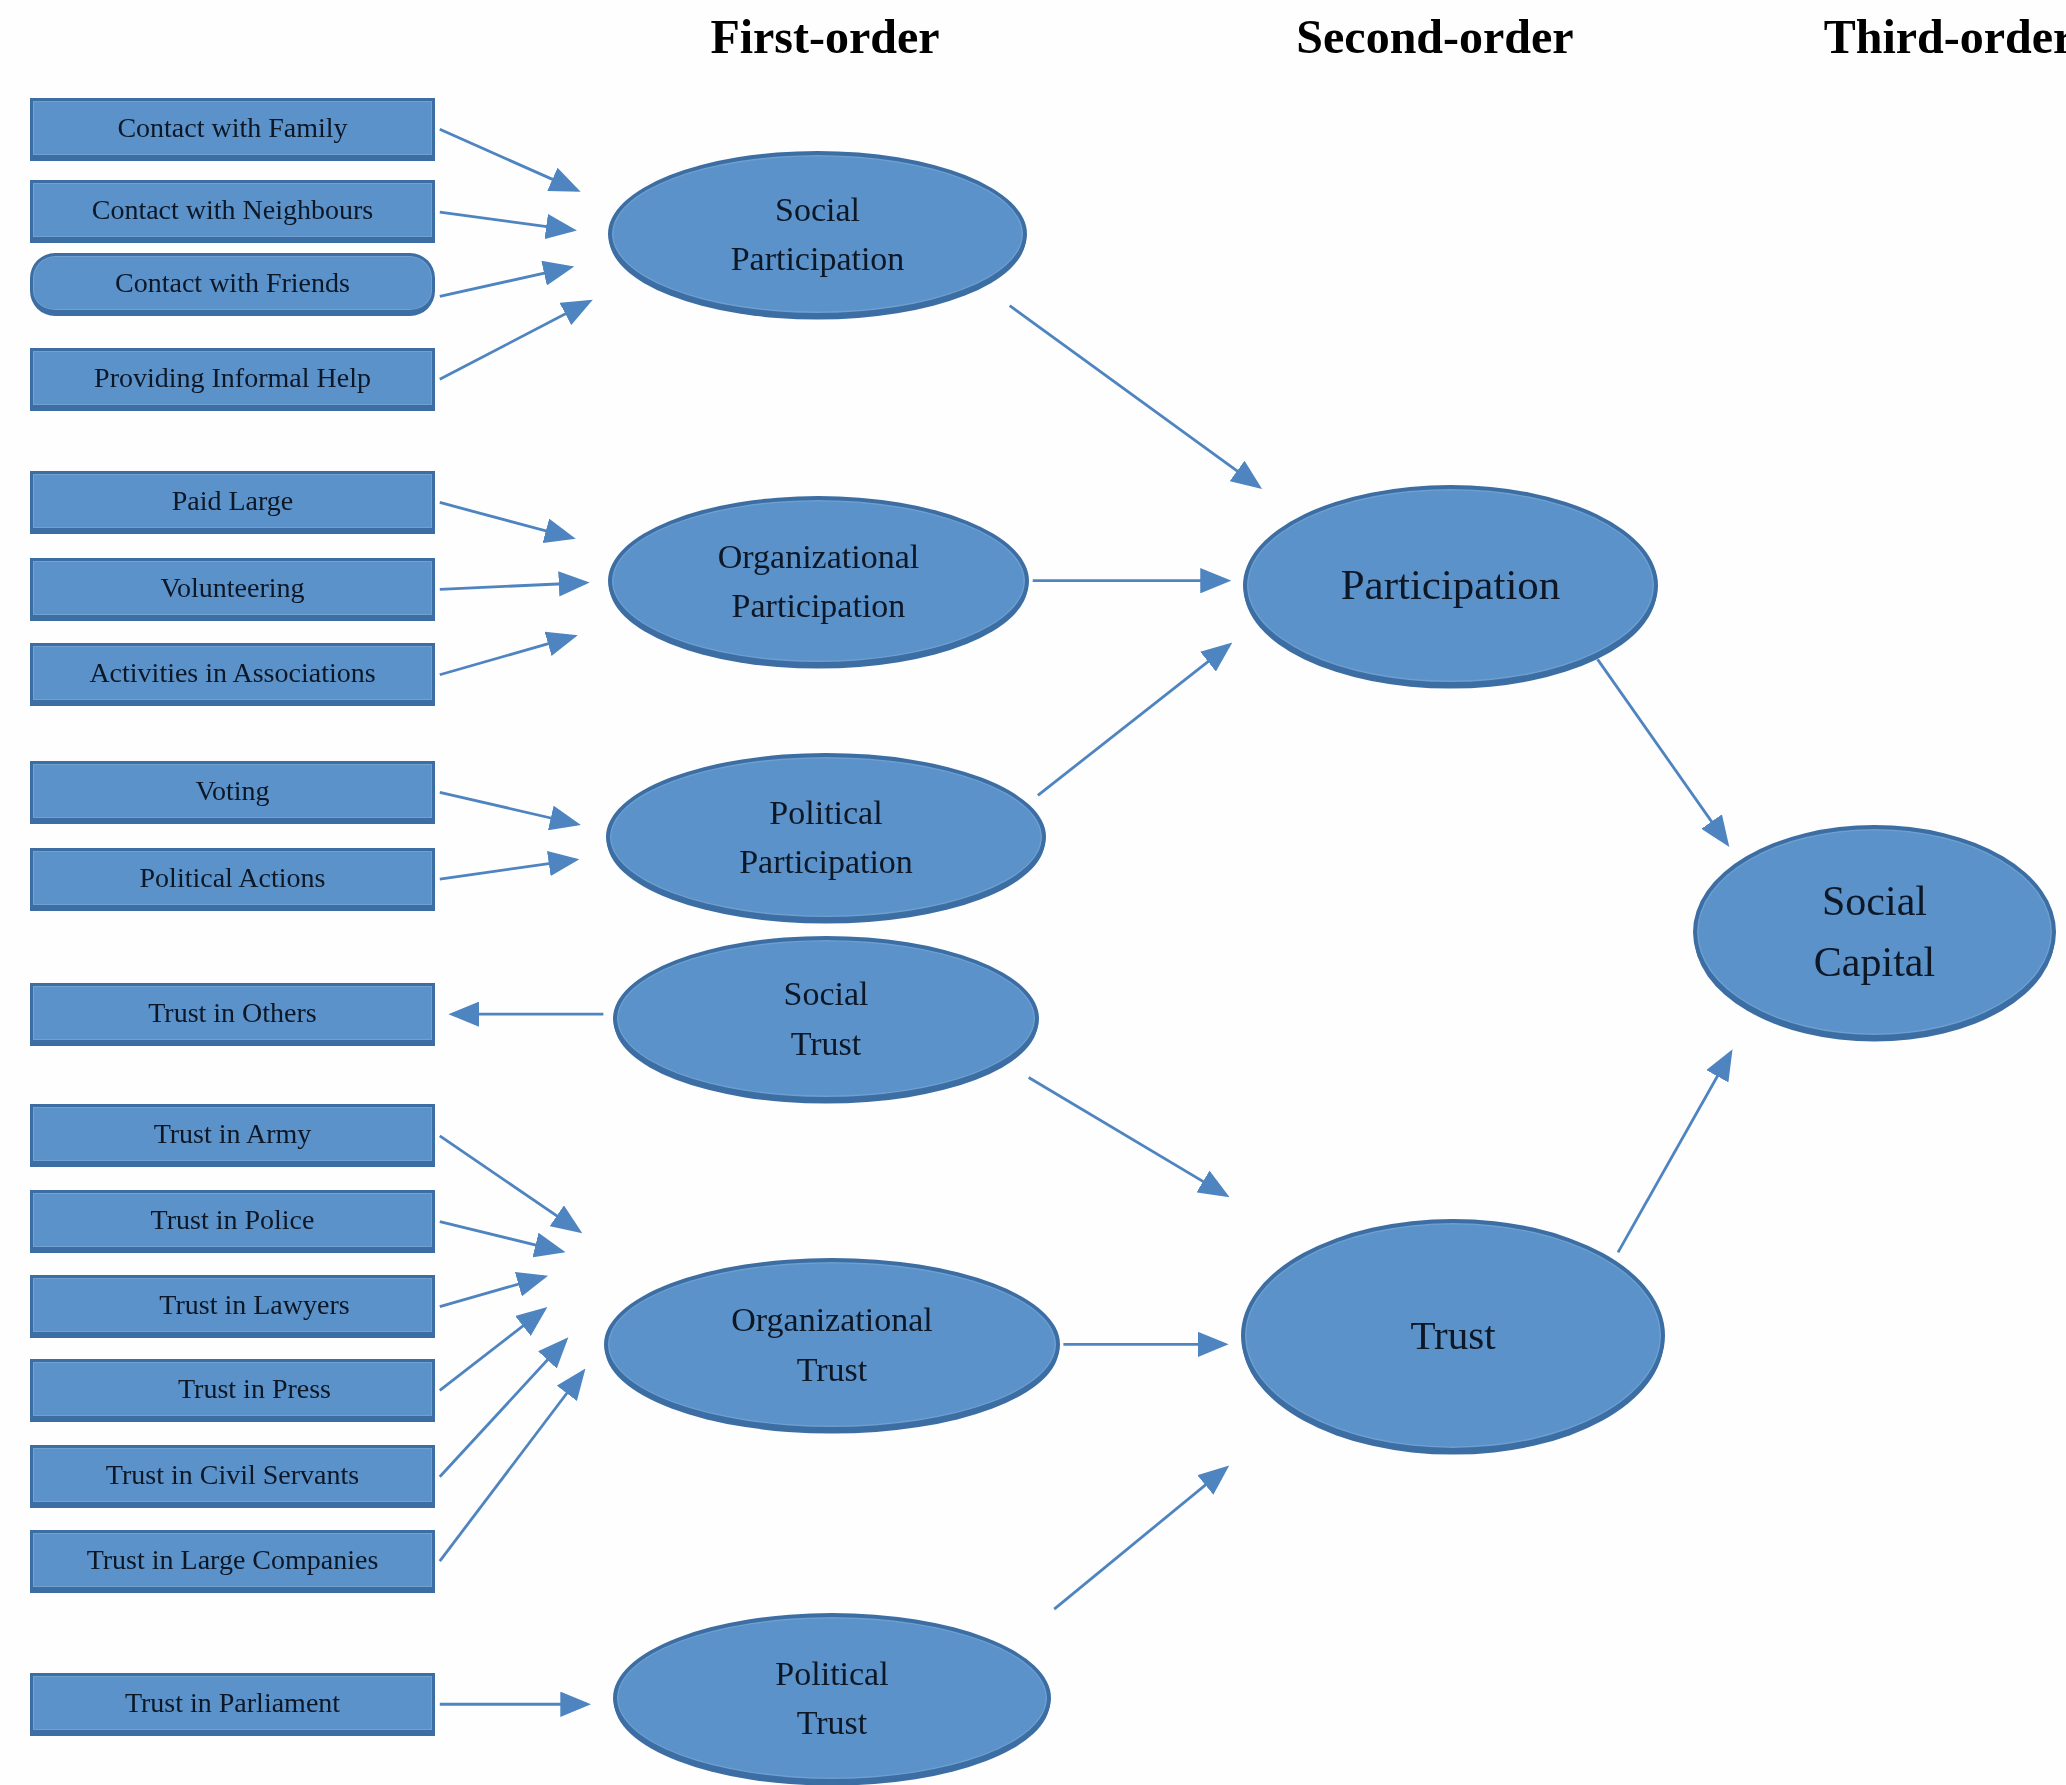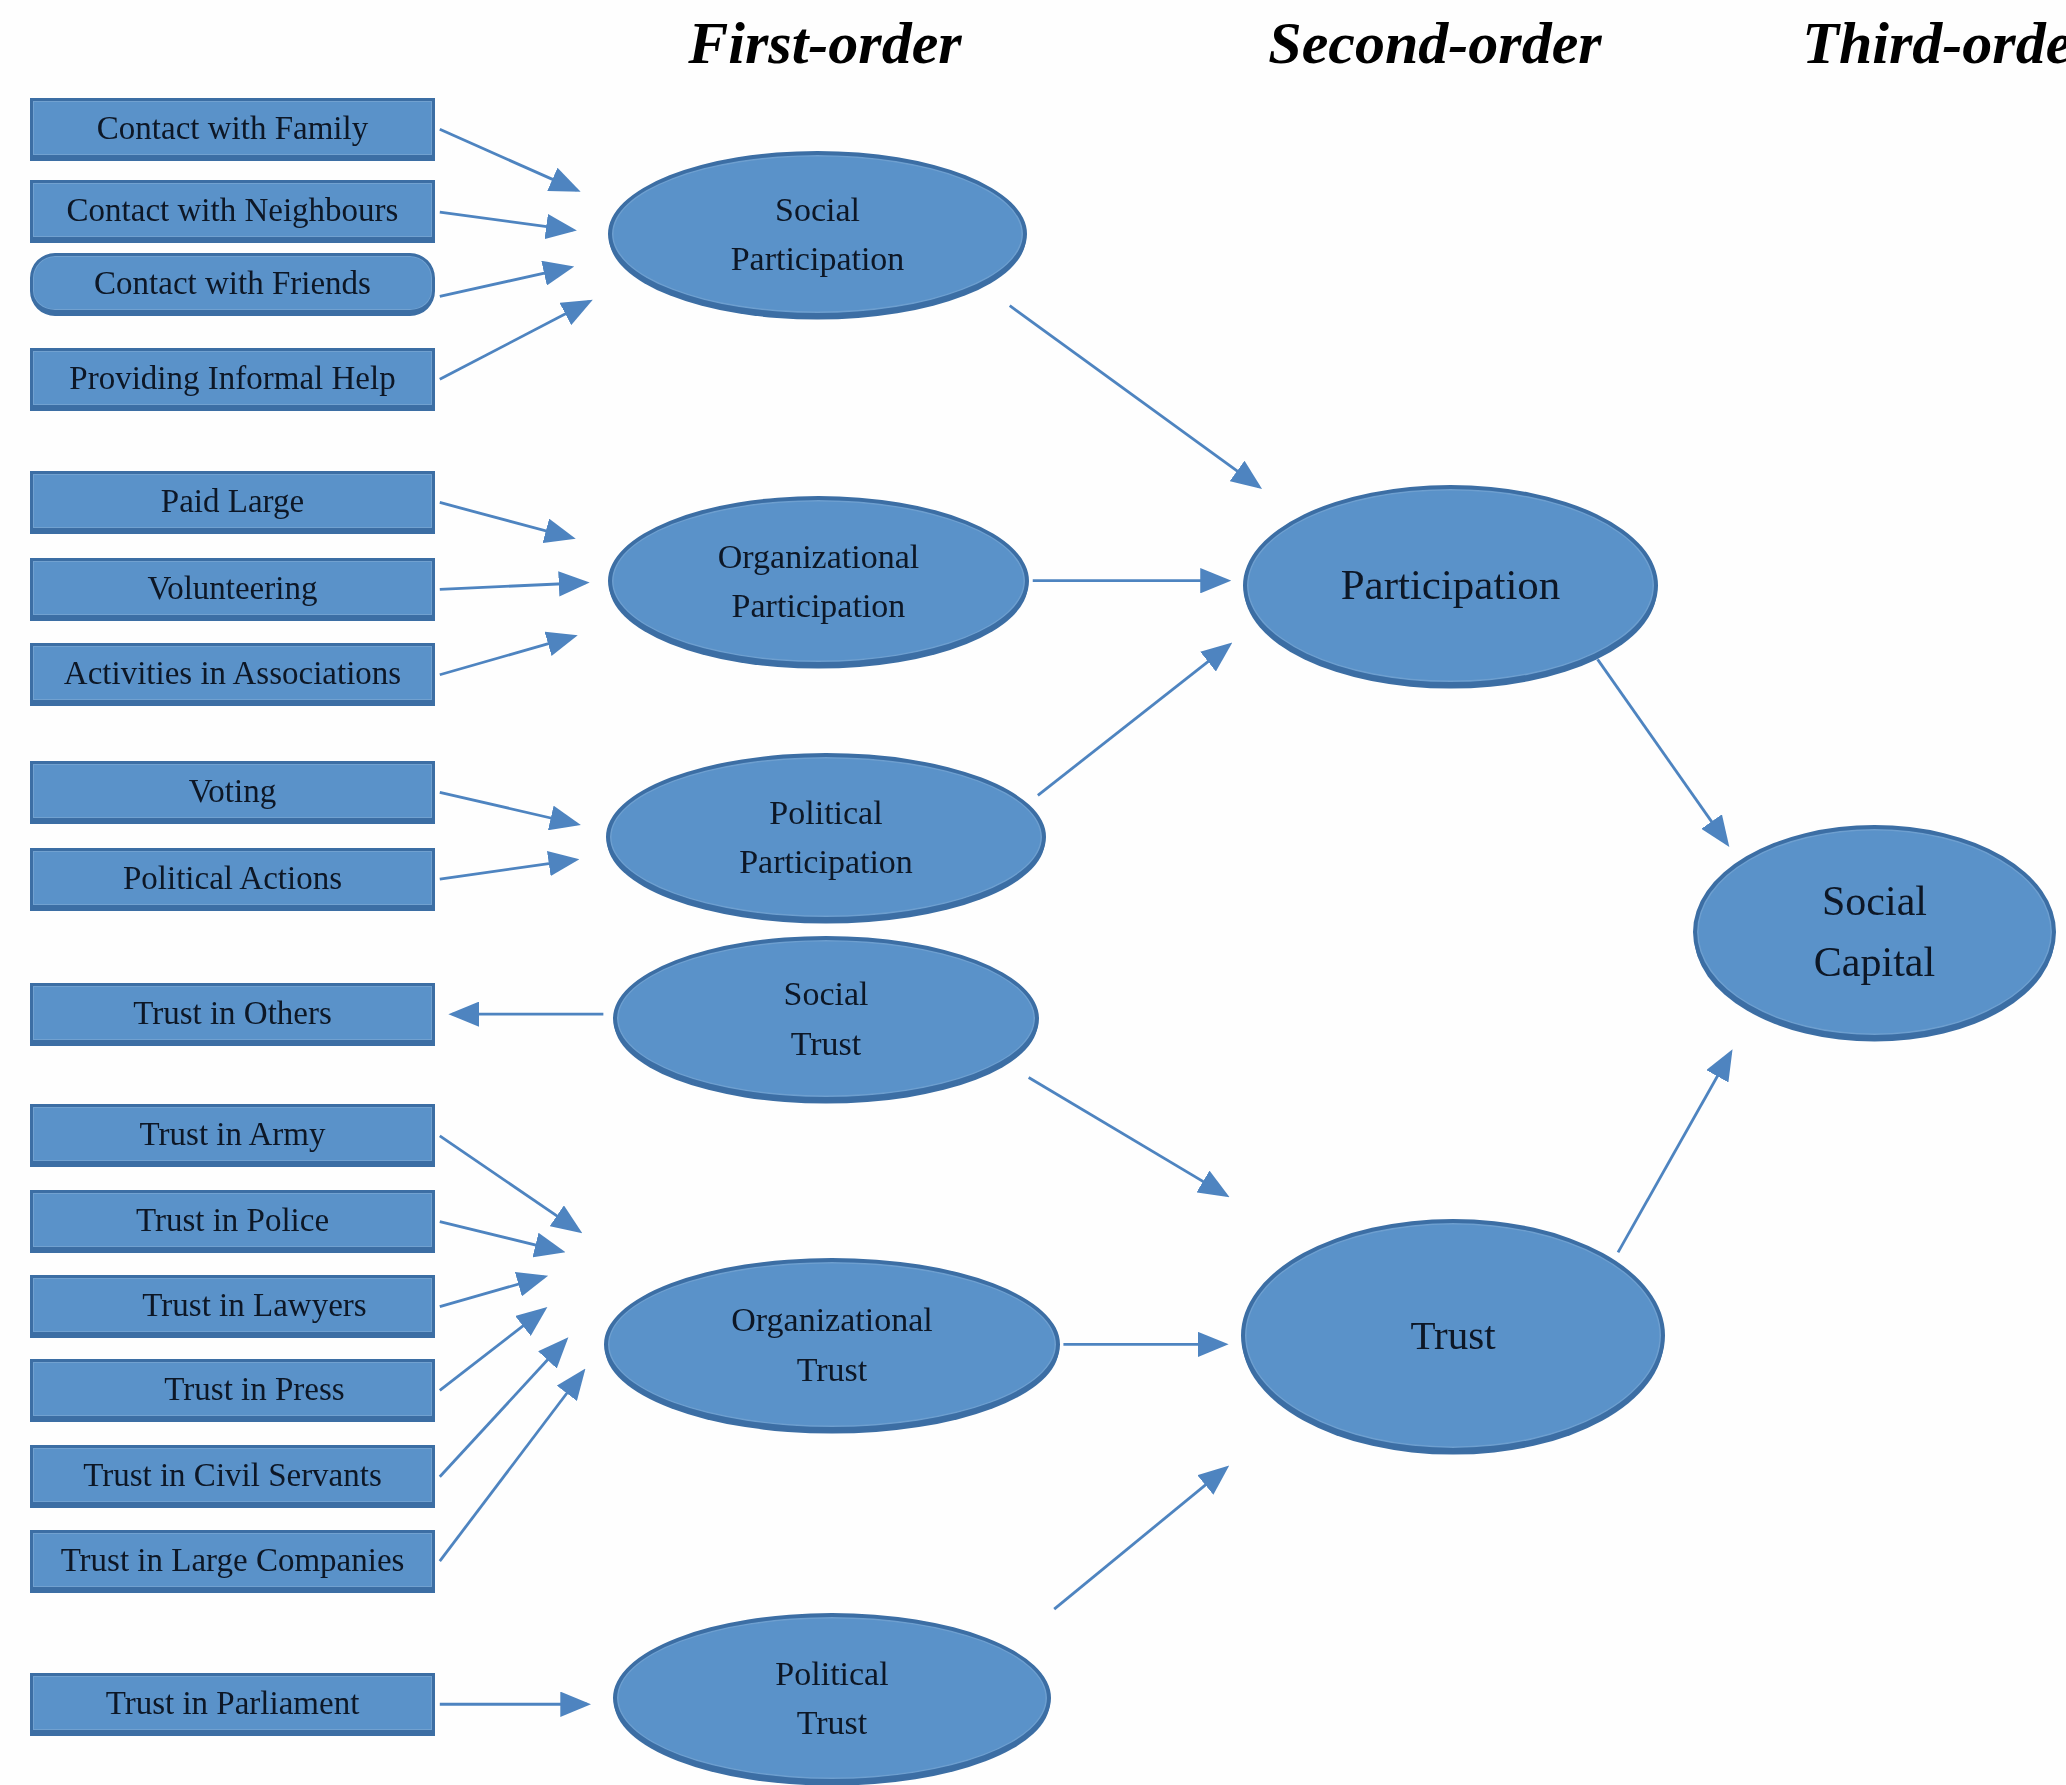--- a/index.html
+++ b/index.html
@@ -10,41 +10,40 @@
     overflow: hidden;
   }
   #diagram-canvas {
     position: relative;
     width: 2066px; height: 1785px;
   }
   .col-header {
     position: absolute;
     top: 9.2px;
     transform: translateX(-50%);
-    font-size: 60px;
+    font-size: 48px;
     font-weight: bold;
     color: var(--header, #000);
     white-space: nowrap;
-    font-style: italic;
   }
   .ind-box {
     position: absolute;
     left: 30px;
     width: 405px;
     height: 63px;
     box-sizing: border-box;
     background: var(--fill, #5a92c9);
     border: 3.6px solid var(--border, #3c6ea4);
     border-bottom-width: 6.1px;
     box-shadow: inset 0 0 0 1px rgba(255,255,255,0.14);
     display: flex;
     align-items: center;
     justify-content: center;
     text-align: center;
-    font-size: 33px;
+    font-size: 28px;
     color: var(--text, #0d1726);
   }
   .latent {
     position: absolute;
     box-sizing: border-box;
     background: var(--fill, #5a92c9);
     border: 4.1px solid var(--border, #3c6ea4);
     border-radius: 50%;
     box-shadow: 0 3.6px 0 -1px var(--border, #3c6ea4), inset 0 0 0 1.5px rgba(255,255,255,0.12);
     display: flex;

